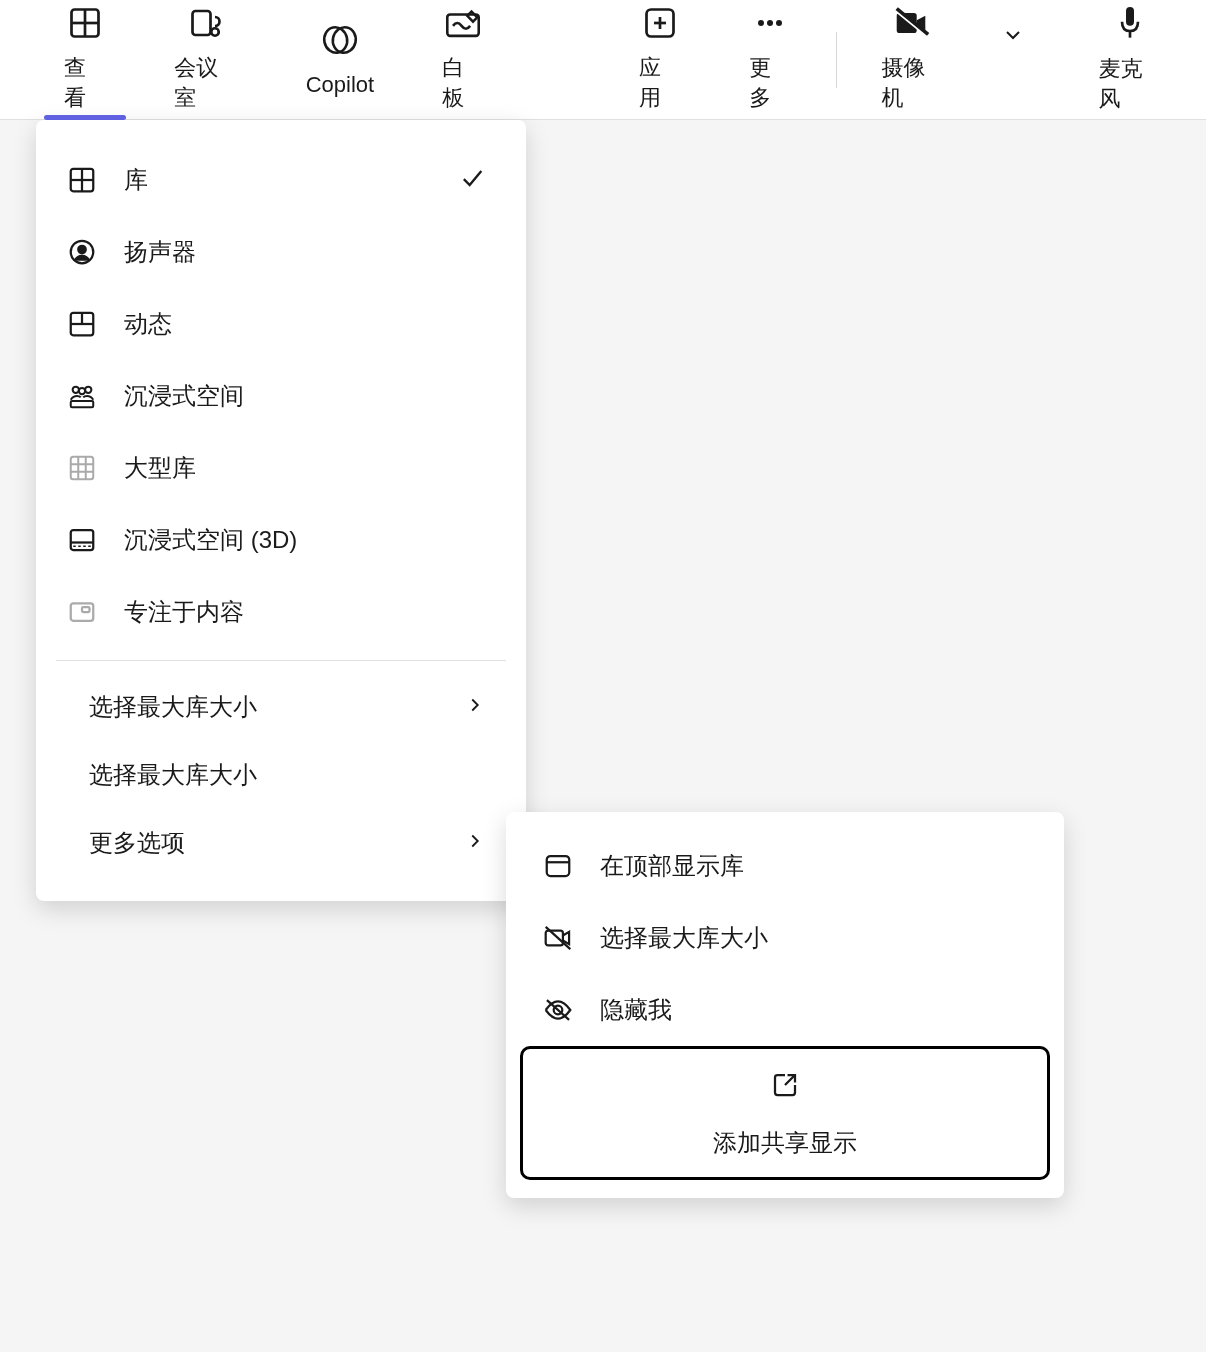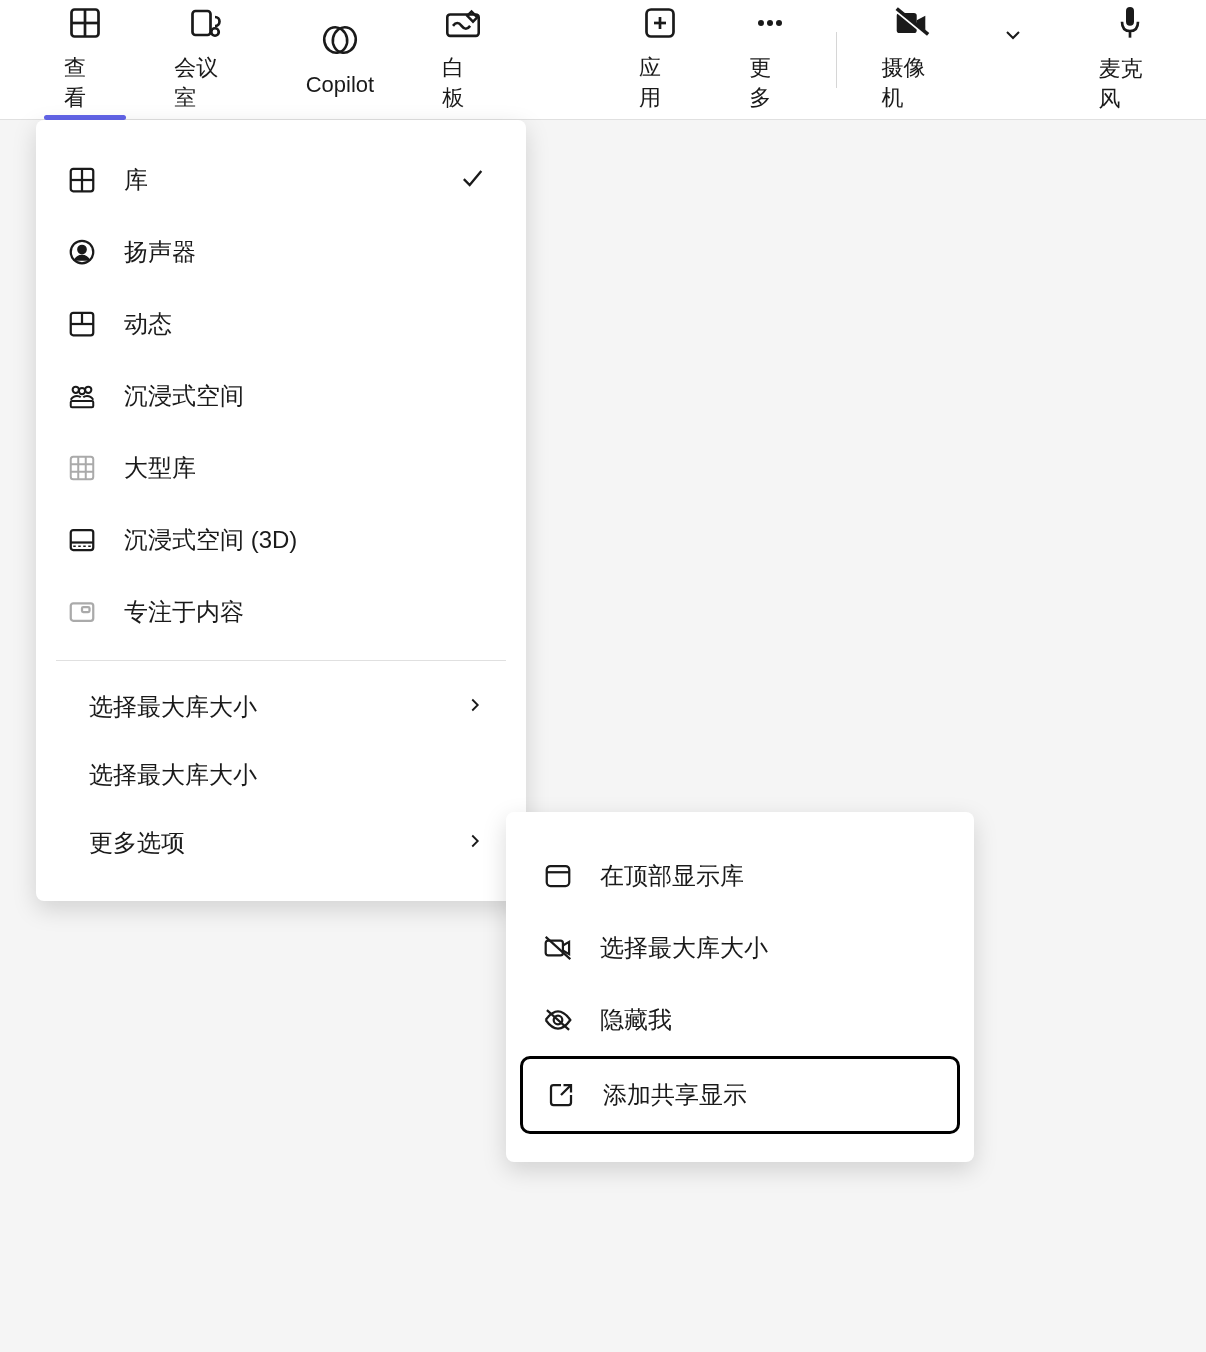--- a/index.html
+++ b/index.html
@@ -116,32 +116,33 @@
       right: 40px;
     }
     .chevron-right {
       position: absolute;
       right: 40px;
     }
     .submenu {
       position: absolute;
       top: 812px;
       left: 506px;
-      width: 468px;
+      width: 558px;
       background: #ffffff;
       border-radius: 8px;
       box-shadow: 0 8px 24px rgba(0,0,0,0.15);
-      padding: 28px 14px;
+      padding: 18px 14px;
     }
     .submenu .menu-item {
       padding: 18px 20px;
       border-radius: 10px;
     }
     .submenu .menu-item.highlighted {
       border: 3px solid #000000;
+      flex-direction: column;
     }
   </style>
 </head>
 <body>
 
 <div class="toolbar">
   <div class="toolbar-item active">
     <span class="icon">
       <svg width="36" height="36" viewBox="0 0 24 24" fill="none" stroke="#1a1a1a" stroke-width="1.8">
         <rect x="3" y="3" width="18" height="18" rx="2"></rect>

